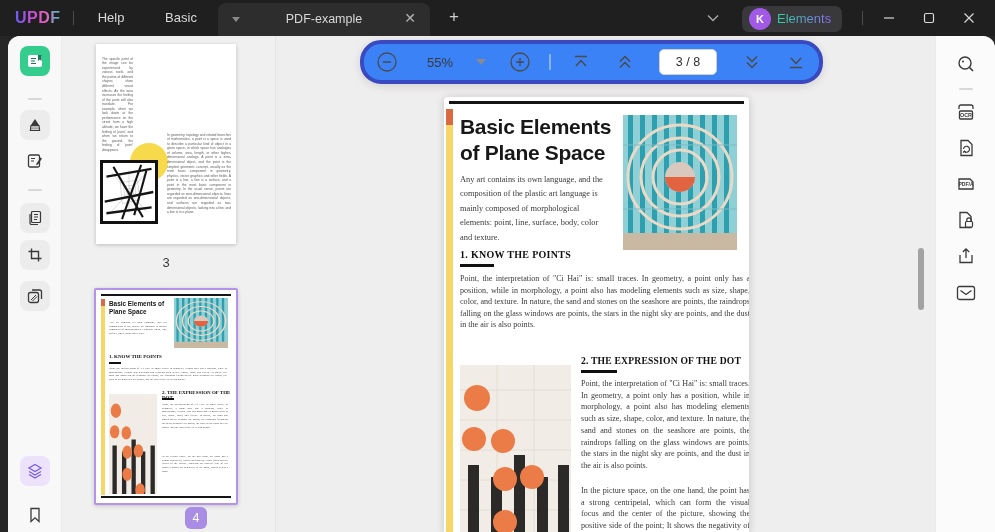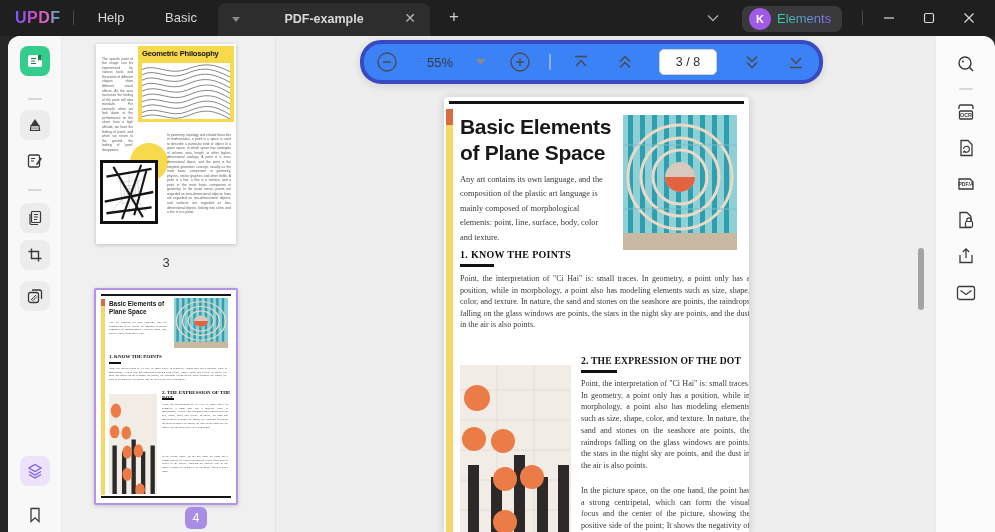--- a/index.html
+++ b/index.html
@@ -9,21 +9,21 @@
   
   #titlebar { position:absolute; left:0; top:0; width:995px; height:36px; background:#1f1f1f; }
   .logo { position:absolute; left:15px; top:0; height:36px; line-height:36px; font-size:16px; font-weight:bold; letter-spacing:.5px;
           background:linear-gradient(90deg,#6a5cff,#c04fd8,#e85fc0,#35c8c0); -webkit-background-clip:text; background-clip:text; color:transparent; }
   .menu-divider { position:absolute; left:73px; top:11px; width:1px; height:14px; background:#4a4a4a; }
   .menu-item { position:absolute; top:0; height:36px; line-height:36px; color:#d9d9d9; font-size:13px; cursor:default; }
   #menu-file { left:96px; width:30px; text-align:center; }
   #menu-help { left:164px; width:34px; text-align:center; }
   .doc-tab { position:absolute; left:218px; top:3px; width:212px; height:33px; background:#2d2d2d; border-radius:8px 8px 0 0; }
   .tab-caret { position:absolute; left:14px; top:14px; width:0; height:0; border-left:4px solid transparent; border-right:4px solid transparent; border-top:5px solid #8a8a8a; }
-  .tab-title { position:absolute; left:0; right:0; top:0; height:33px; line-height:33px; text-align:center; color:#d8d8d8; font-size:12.5px;font-weight:bold; }
+  .tab-title { position:absolute; left:0; right:0; top:0; height:33px; line-height:33px; text-align:center; color:#d8d8d8; font-size:12.5px; }
   .tab-close { position:absolute; right:12px; top:0; height:33px; line-height:31px; color:#b5b5b5; font-size:14px; width:16px; text-align:center; }
   .new-tab { position:absolute; left:444px; top:0; width:20px; height:36px; line-height:34px; color:#cfcfcf; font-size:17px; text-align:center; }
   .win-chevron { position:absolute; left:703px; top:0; width:20px; height:36px; }
   .upgrade-pill { position:absolute; left:742px; top:6px; width:100px; height:26px; background:#39383b; border-radius:7px; }
   .avatar { position:absolute; left:7px; top:2px; width:22px; height:22px; border-radius:50%; background:#a159e8; color:#fff; font-size:11px; font-weight:bold; text-align:center; line-height:22px; }
   .upgrade-label { position:absolute; left:35px; top:0; height:26px; line-height:26px; font-size:13px;
           background:linear-gradient(90deg,#2fd3a0,#8a6cf2); -webkit-background-clip:text; background-clip:text; color:transparent; }
   .ctrl-divider { position:absolute; left:862px; top:11px; width:1px; height:14px; background:#4a4a4a; }
   .win-btn { position:absolute; top:0; width:32px; height:36px; }
   #btn-min { left:873px; } #btn-max { left:913px; } #btn-close { left:953px; }
@@ -208,39 +208,20 @@
     <div class="rail-btn" style="top:464px">
       <svg width="18" height="18" viewBox="0 0 18 18">
           <path d="M5 2.5 H13 V15.5 L9 11.8 L5 15.5 Z" fill="none" stroke="#3a3a3a" stroke-width="1.3"></path>
         </svg>
     </div>
   </div>
 
   <div id="thumb-panel">
 
     <div class="thumb-page" id="thumb3">
-      <div id="t3-yellow">
-        <div class="t3-title">Geometric Philosophy</div>
-        <div id="t3-waves">
-          <svg width="100%" height="100%" viewBox="0 0 100 52" preserveAspectRatio="none">
-            <g fill="none" stroke="#4d4d4d" stroke-width="0.7">
-              <path d="M0 6 C 15 0, 30 12, 50 6 S 80 0, 100 8"></path>
-              <path d="M0 11 C 15 4, 30 17, 50 10 S 80 5, 100 13"></path>
-              <path d="M0 16 C 15 9, 30 22, 50 15 S 80 9, 100 18"></path>
-              <path d="M0 21 C 15 14, 30 27, 50 20 S 80 14, 100 23"></path>
-              <path d="M0 26 C 18 19, 32 32, 52 25 S 82 19, 100 28"></path>
-              <path d="M0 31 C 18 24, 32 37, 52 30 S 82 24, 100 33"></path>
-              <path d="M0 36 C 18 29, 32 42, 52 35 S 82 29, 100 38"></path>
-              <path d="M0 41 C 18 34, 32 47, 52 40 S 82 34, 100 43"></path>
-              <path d="M0 46 C 18 39, 32 52, 52 45 S 82 39, 100 48"></path>
-              <path d="M0 50 C 18 44, 32 56, 52 49 S 82 44, 100 52"></path>
-            </g>
-          </svg>
-        </div>
-      </div>
       <div class="micro" id="t3-left">The specific point of the image can be experienced by various tools, and the points of different shapes show different visual effects. As the area increases the feeling of the point will also translate. For example, when we look down at the performance on the street from a high altitude, we have the feeling of 'point', and when we return to the ground, the feeling of 'point' disappears.</div>
       <div id="t3-circle"></div>
       <div id="t3-art">
         <svg width="100%" height="100%" viewBox="0 0 60 60" preserveAspectRatio="none">
           <g stroke="#9a9a9a" stroke-width="0.4" fill="none">
             <path d="M20 20 L40 18 L42 38 L22 42 Z M24 24 L37 23 L38 35 L25 37 Z M27 27 L34 26 L35 32 L28 33 Z"></path>
             <path d="M10 10 L50 50 M50 10 L10 50 M30 8 L30 52"></path>
           </g>
           <g stroke="#151515" stroke-width="2.4" fill="none">
             <path d="M4 14 L56 6"></path>

